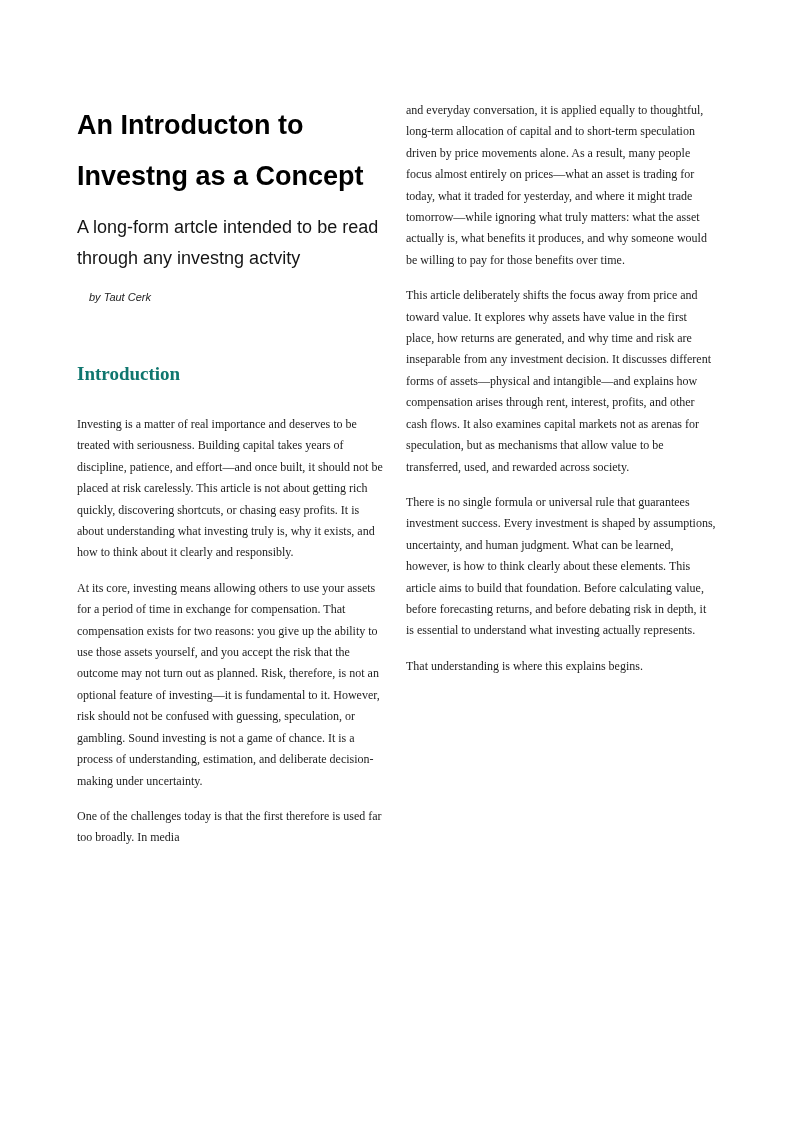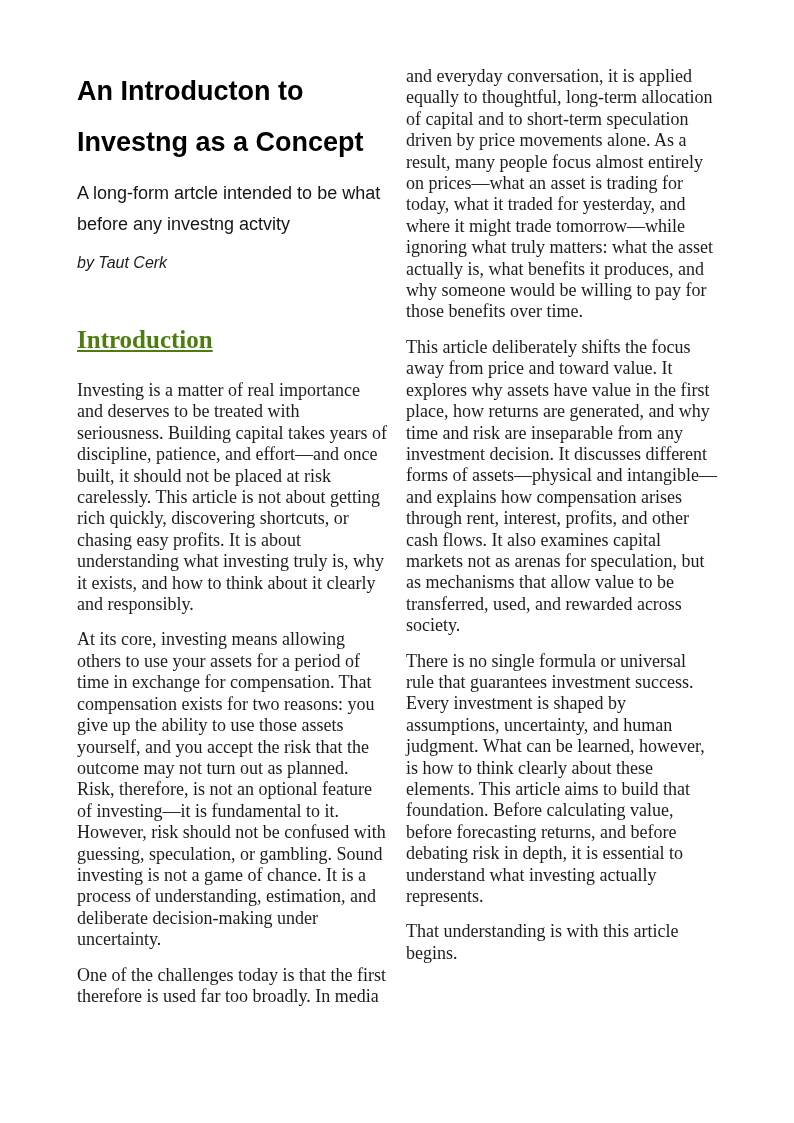--- a/index.html
+++ b/index.html
@@ -6,21 +6,21 @@
     margin: 0;
     padding: 0;
     background: #ffffff;
   }
   .page {
     position: relative;
     width: 794px;
     height: 1123px;
     background: #ffffff;
     box-sizing: border-box;
-    padding: 66px 0 0 77px;
+    padding: 100px 0 0 77px;
     overflow: hidden;
     font-family: "Liberation Serif", serif;
     color: #1c1c1c;
   }
   .columns {
     display: flex;
     gap: 18px;
   }
   .col {
     width: 311px;
@@ -39,65 +39,64 @@
     font-family: "Liberation Sans", sans-serif;
     font-weight: 400;
     font-size: 18px;
     line-height: 31px;
     color: #151515;
     margin: 0 0 15px 0;
   }
   .doc-byline {
     font-family: "Liberation Sans", sans-serif;
     font-style: italic;
-    font-size: 16px;
+    font-size: 11px;
     line-height: 16px;
     color: #1c1c1c;
-    margin: 0;
+    margin: 12px;
   }
   .section-heading {
     font-family: "Liberation Serif", serif;
     font-weight: 700;
-    font-size: 25px;
+    font-size: 19px;
     line-height: 26px;
-    color: #4d7c0f;
+    color: #0f766e;
     margin: 56px 0 27px 0;
-    text-decoration: underline;
   }
   .body-paragraph {
-    font-size: 18px;
+    font-size: 12px;
     line-height: 21.4px;
     margin: 0 0 14px 0;
     text-align: left;
     color: #1c1c1c;
   }
   .italic {
   }
 </style>
 </head>
 <body>
 
 <div class="page">
   <div class="columns">
 
     <div class="col">
       <h1 class="doc-title">An Introducton to Investng as a Concept</h1>
-      <div class="doc-subtitle">A long-form artcle intended to be what before any investng actvity</div>
+      <div class="doc-subtitle">A long-form artcle intended to be read through any investng actvity</div>
       <div class="doc-byline">by Taut Cerk</div>
       <h2 class="section-heading">Introduction</h2>
       <div>
           <p class="body-paragraph"><span>Investing is a matter of real importance and deserves to be treated with seriousness. Building capital takes years of discipline, patience, and effort—and once built, it should not be placed at risk carelessly. This article is not about getting rich quickly, discovering shortcuts, or chasing easy profits. It is about understanding what investing truly is, why it exists, and how to think about it clearly and responsibly.</span></p>
           <p class="body-paragraph"><span>At its core, investing means allowing others to use your assets for a period of time in exchange for compensation. That compensation exists for two reasons: you give up the ability to use those assets yourself, and you accept the risk that the outcome may not turn out as planned. Risk, therefore, is not an optional feature of investing—it is fundamental to it. However, risk should not be confused with guessing, speculation, or gambling. Sound investing is not a game of chance. It is a process of understanding, estimation, and deliberate decision-making under uncertainty.</span></p>
           <p class="body-paragraph"><span>One of the challenges today is that the first </span><span class="italic">therefore</span><span> is used far too broadly. In media</span></p>
         </div>
     </div>
 
     <div class="col">
       <div>
           <p class="body-paragraph"><span>and everyday conversation, it is applied equally to thoughtful, long-term allocation of capital and to short-term speculation driven by price movements alone. As a result, many people focus almost entirely on prices—what an asset is trading for today, what it traded for yesterday, and where it might trade tomorrow—while ignoring what truly matters: what the asset actually is, what benefits it produces, and why someone would be willing to pay for those benefits over time.</span></p>
           <p class="body-paragraph"><span>This article deliberately shifts the focus away from price and toward value. It explores why assets have value in the first place, how returns are generated, and why time and risk are inseparable from any investment decision. It discusses different forms of assets—physical and intangible—and explains how compensation arises through rent, interest, profits, and other cash flows. It also examines capital markets not as arenas for speculation, but as mechanisms that allow value to be transferred, used, and rewarded across society.</span></p>
           <p class="body-paragraph"><span>There is no single formula or universal rule that guarantees investment success. Every investment is shaped by assumptions, uncertainty, and human judgment. What </span><span class="italic">can</span><span> be learned, however, is how to think clearly about these elements. This article aims to build that foundation. Before calculating value, before forecasting returns, and before debating risk in depth, it is essential to understand what investing actually represents.</span></p>
-          <p class="body-paragraph"><span>That understanding is with this article begins.</span></p>
+          <p class="body-paragraph"><span>That understanding is where this explains begins.</span></p>
         </div>
     </div>
 
   </div>
 </div>
 
 </body></html>

